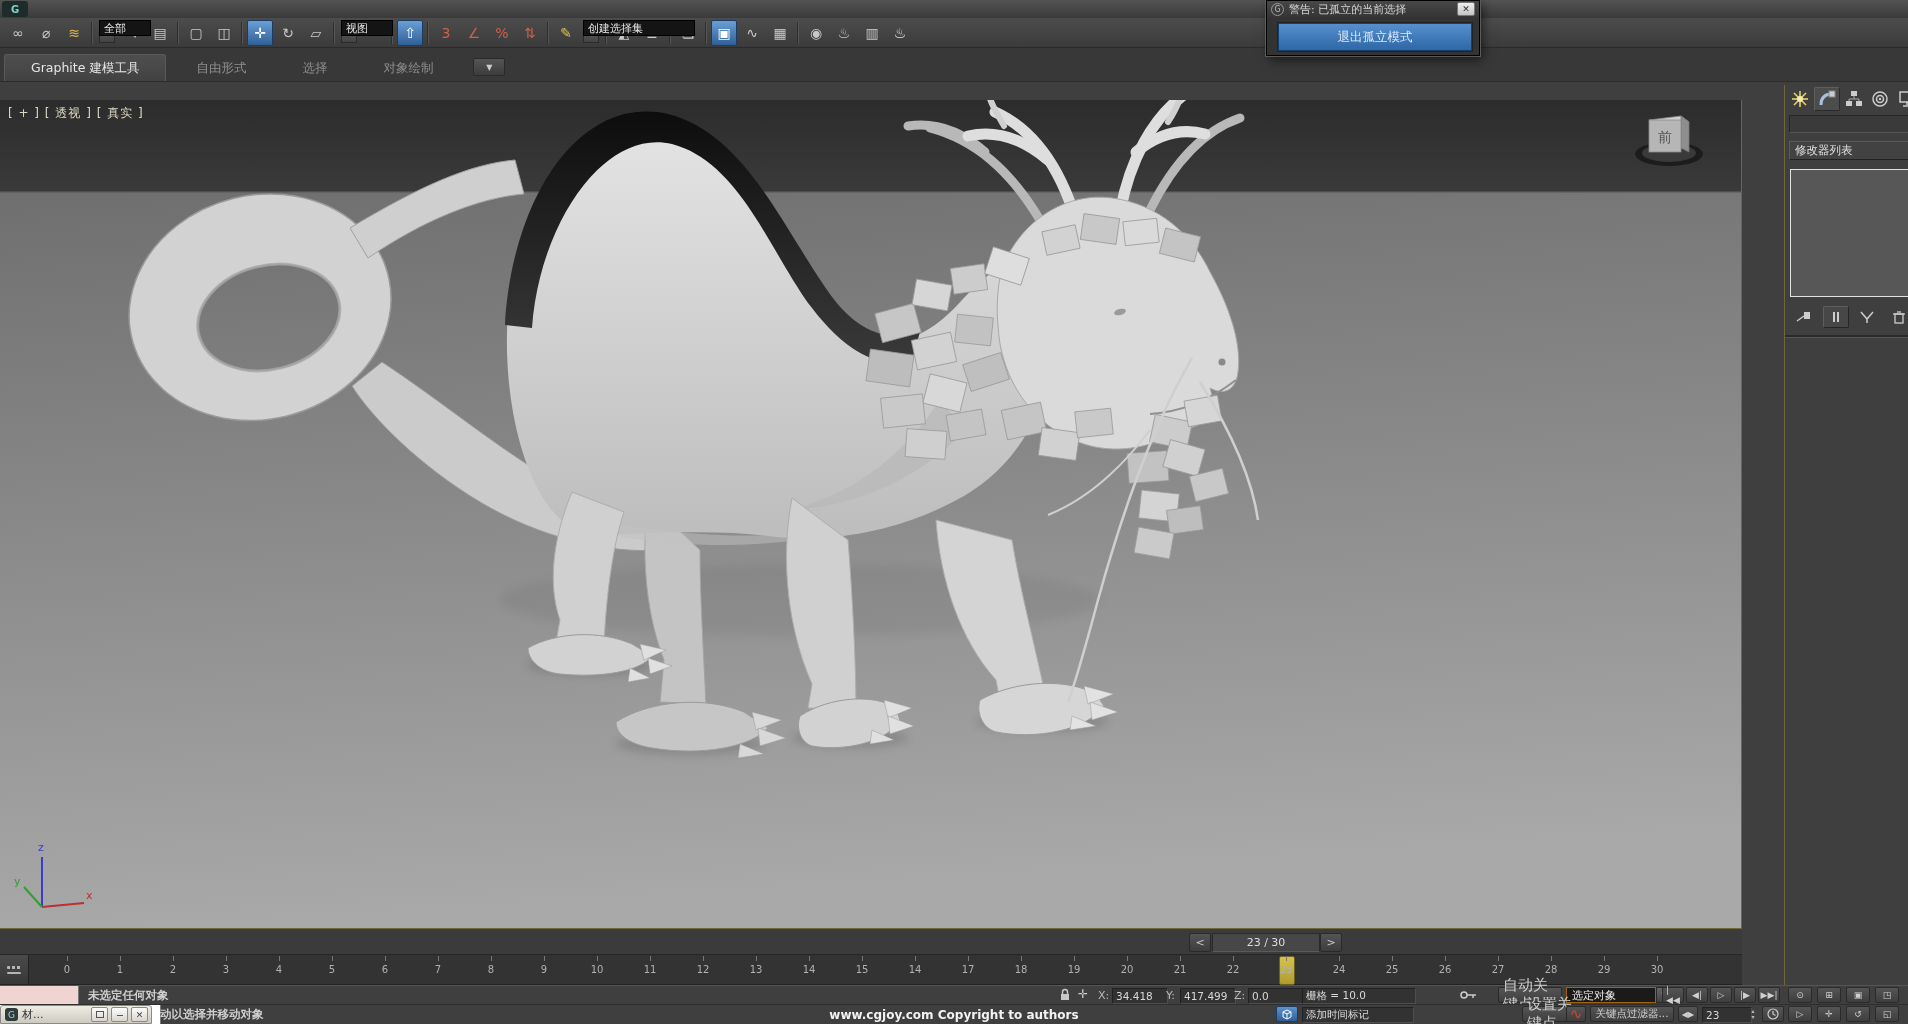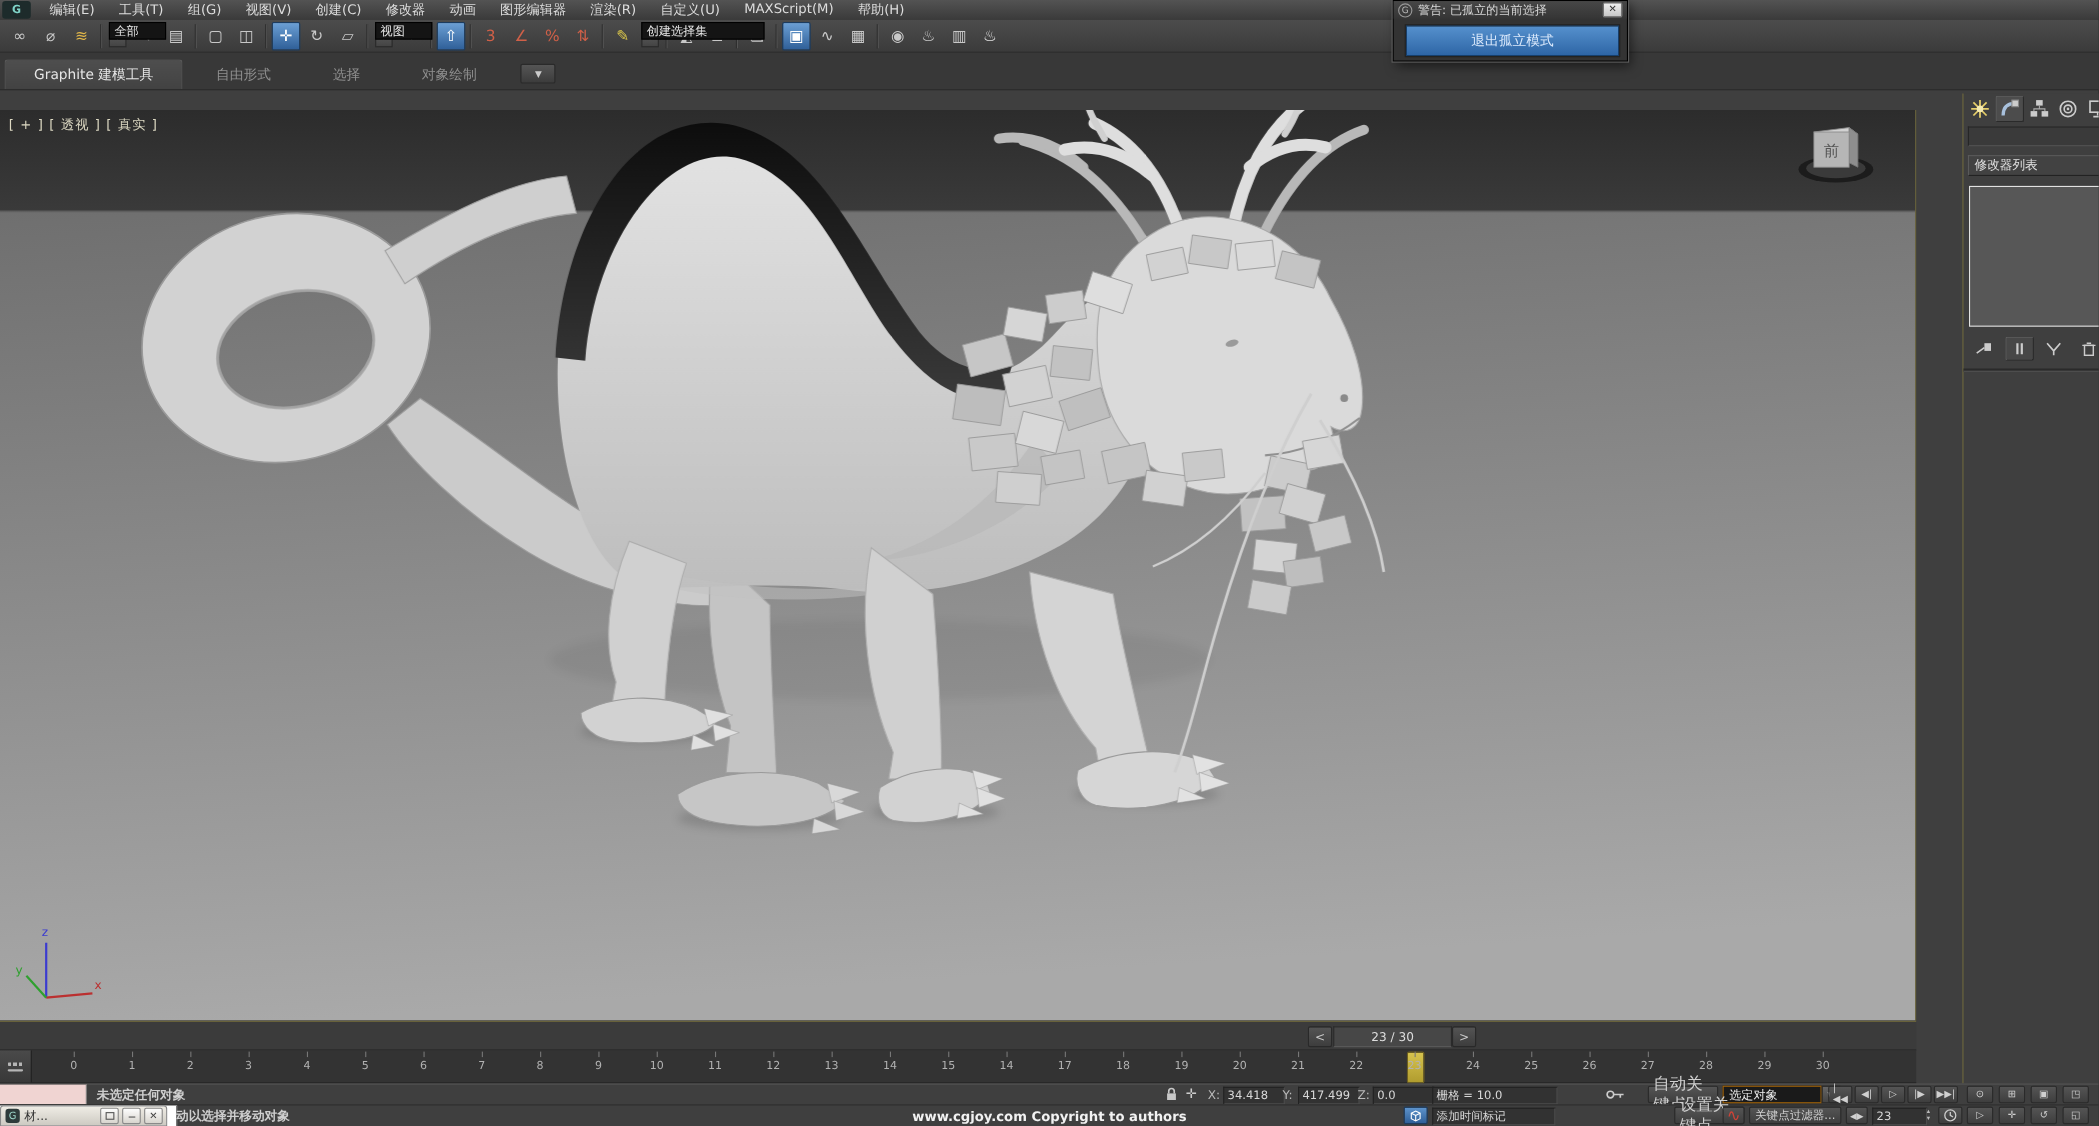--- a/index.html
+++ b/index.html
@@ -130,34 +130,20 @@
               border:1px solid #16406e;outline:1px solid #222;color:#dceafc;font-size:12.5px;
               display:flex;align-items:center;justify-content:center;}
 </style>
 </head>
 <body>
 
 <div id="root">
 
   <div id="menubar" class="abs">
     <div id="logo-badge">G</div>
-    <div id="menus" style="display:flex;">
-        <span class="menu-item">编辑(E)</span>
-        <span class="menu-item">工具(T)</span>
-        <span class="menu-item">组(G)</span>
-        <span class="menu-item">视图(V)</span>
-        <span class="menu-item">创建(C)</span>
-        <span class="menu-item">修改器</span>
-        <span class="menu-item">动画</span>
-        <span class="menu-item">图形编辑器</span>
-        <span class="menu-item">渲染(R)</span>
-        <span class="menu-item">自定义(U)</span>
-        <span class="menu-item">MAXScript(M)</span>
-        <span class="menu-item">帮助(H)</span>
-      </div>
   </div>
 
   <div id="main-toolbar" class="abs">
       <div class="tb-icon">∞</div>
       <div class="tb-icon">⌀</div>
       <div class="tb-icon" style="color: rgb(224, 182, 74);">≋</div>
       <div class="tb-sep"></div>
       <div class="tb-drop">
         <div class="field" style="width: 52px;">全部</div>
         <div class="arrow">▼</div>

